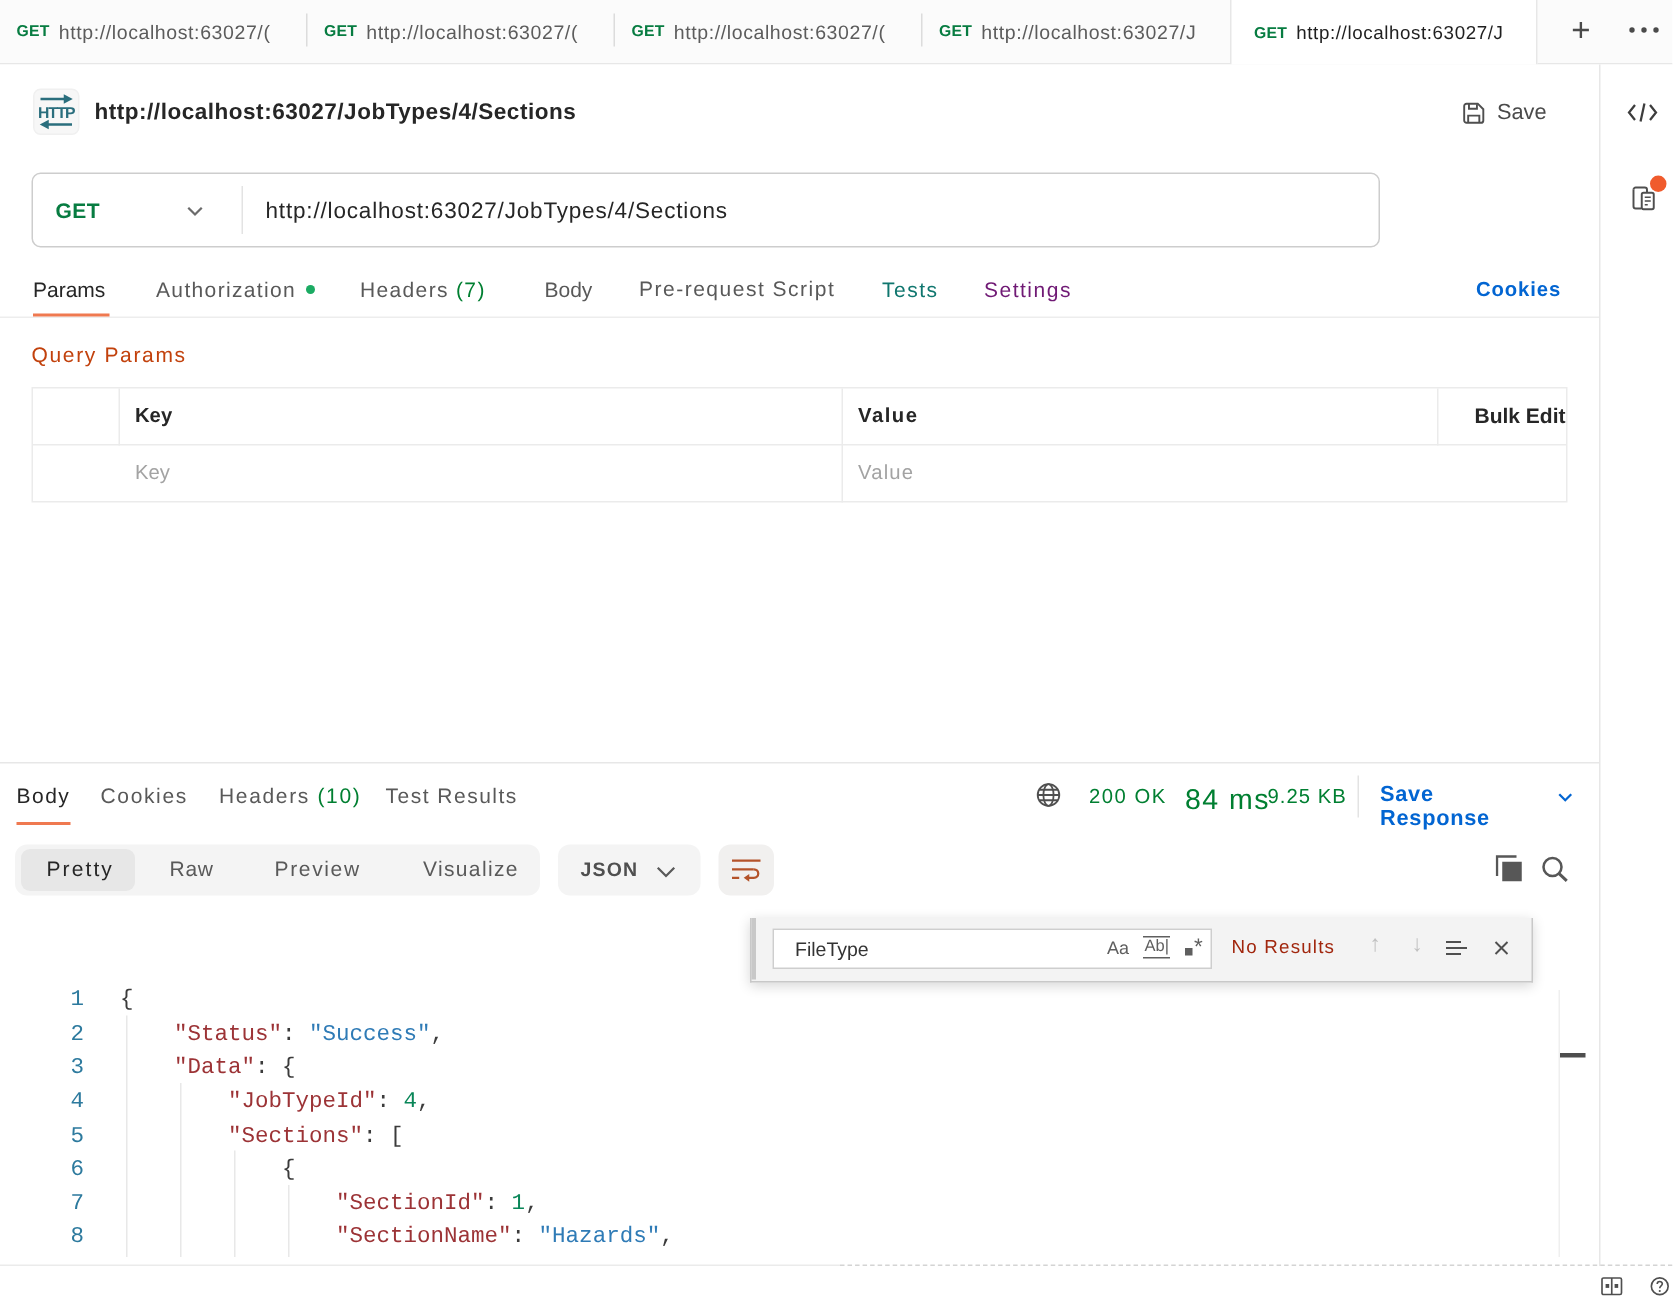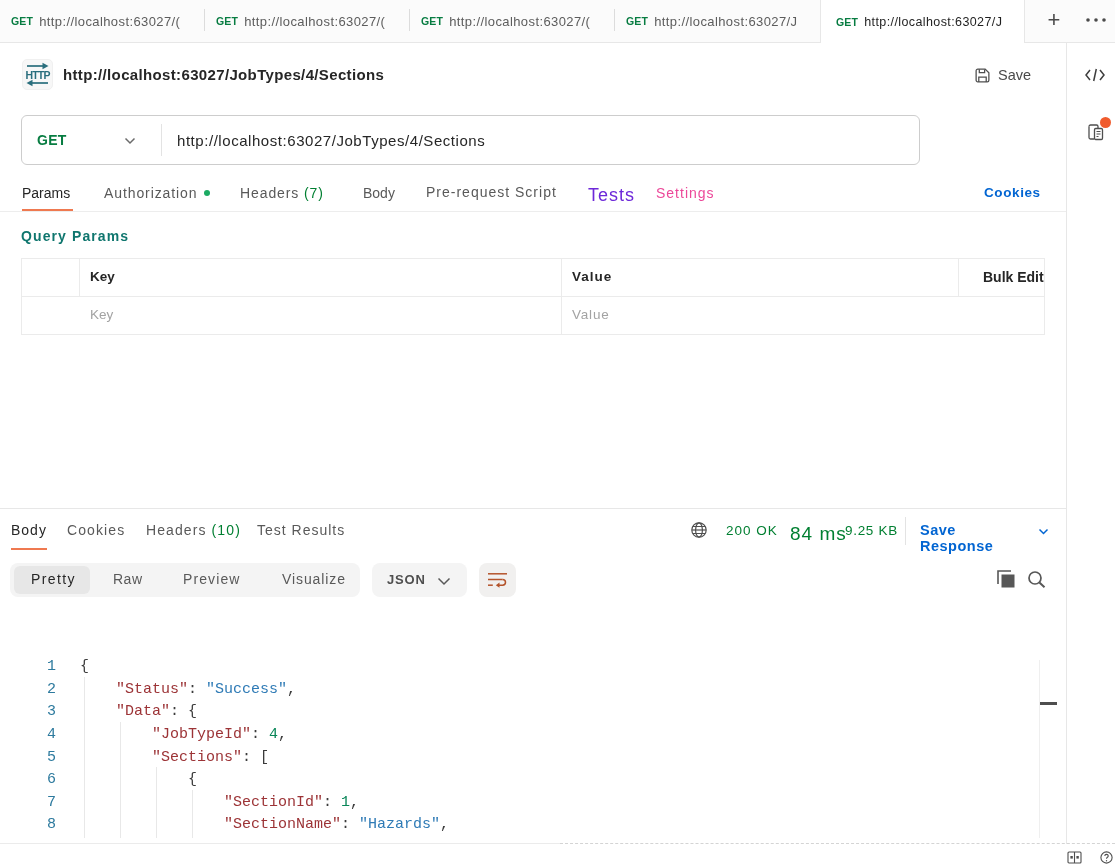--- a/index.html
+++ b/index.html
@@ -78,26 +78,26 @@
     <span style="position:absolute;left:155px;top:0;height:48px;display:flex;align-items:center;font-size:15px;color:#262626;letter-spacing:.55px;">http://localhost:63027/JobTypes/4/Sections</span>
   </div>
 
   <div class="abs" id="reqtabs" style="left:0;top:180px;width:1066px;height:32px;border-bottom:1px solid #ededed;background:#fff;"></div>
   <div class="abs" style="left:22px;top:185px;font-size:14px;color:#262626;">Params</div>
   <div class="abs" style="left:22px;top:209px;width:51px;height:2px;background:#ef7950;"></div>
   <div class="abs" style="left:104px;top:185px;font-size:14px;color:#595959;letter-spacing:.9px;text-align:center;">Authorization <span style="display:inline-block;width:6px;height:6px;border-radius:50%;background:#1bab63;vertical-align:2px;margin-left:2px;"></span></div>
   <div class="abs" style="left:240px;top:185px;font-size:14px;color:#595959;letter-spacing:.9px;">Headers <span class="grn">(7)</span></div>
   <div class="abs" style="left:363px;top:185px;font-size:14px;color:#595959;">Body</div>
   <div class="abs" style="left:426px;top:184px;font-size:14px;color:#595959;letter-spacing:1px;">Pre-request Script</div>
-  <div class="abs" style="left:588px;top:185px;font-size:18px;color:#6d28d9;letter-spacing:1px;text-align:right;">Tests</div>
-  <div class="abs" style="left:656px;top:185px;font-size:14px;color:#ec4899;letter-spacing:1px;">Settings</div>
+  <div class="abs" style="left:588px;top:185px;font-size:14px;color:#0f766e;letter-spacing:1px;text-align:right;">Tests</div>
+  <div class="abs" style="left:656px;top:185px;font-size:14px;color:#701a75;letter-spacing:1px;">Settings</div>
   <div class="abs" style="left:984px;top:185px;font-size:13.5px;font-weight:bold;color:#0265d2;letter-spacing:.6px;">Cookies</div>
 
   <div class="abs" id="qparams" style="left:0;top:212px;width:1066px;height:296px;background:#fff;"></div>
-  <div class="abs" style="left:21px;top:228px;font-size:14px;font-weight:bold;color:#0f766e;letter-spacing:1.1px;">Query Params</div>
+  <div class="abs" style="left:21px;top:228px;font-size:14px;font-weight:normal;color:#c2410c;letter-spacing:1.1px;">Query Params</div>
   <div class="abs" style="left:21px;top:258px;width:1024px;height:77px;border:1px solid #ebebeb;">
     <div style="position:absolute;left:0;top:0;width:100%;height:38px;border-bottom:1px solid #ebebeb;"></div>
     <div style="position:absolute;left:57px;top:0;height:38px;border-left:1px solid #ebebeb;"></div>
     <div style="position:absolute;left:539px;top:0;height:76px;border-left:1px solid #ebebeb;"></div>
     <div style="position:absolute;left:936px;top:0;height:38px;border-left:1px solid #ebebeb;"></div>
     <div style="position:absolute;left:68px;top:10px;font-size:13.5px;font-weight:bold;color:#262626;">Key</div>
     <div style="position:absolute;left:550px;top:10px;font-size:13.5px;font-weight:bold;color:#262626;letter-spacing:1px;">Value</div>
     <div style="position:absolute;left:949px;top:10px;font-size:14px;font-weight:bold;color:#262626;padding-left:12px;">Bulk Edit</div>
     <div style="position:absolute;left:68px;top:48px;font-size:13.5px;color:#a3a3a3;">Key</div>
     <div style="position:absolute;left:550px;top:48px;font-size:13.5px;color:#a3a3a3;letter-spacing:.8px;">Value</div>
@@ -169,20 +169,39 @@
     <div class="cl"><span class="ln">4</span><span class="ct">        <i class="k">"JobTypeId"</i>: <i class="n">4</i>,</span></div>
     <div class="cl"><span class="ln">5</span><span class="ct">        <i class="k">"Sections"</i>: [</span></div>
     <div class="cl"><span class="ln">6</span><span class="ct">            {</span></div>
     <div class="cl"><span class="ln">7</span><span class="ct">                <i class="k">"SectionId"</i>: <i class="n">1</i>,</span></div>
     <div class="cl"><span class="ln">8</span><span class="ct">                <i class="k">"SectionName"</i>: <i class="s">"Hazards"</i>,</span></div>
   </div>
 
   <div class="abs" style="left:1039px;top:660px;width:1px;height:178px;background:#efefef;"></div>
   <div class="abs" style="left:1040px;top:702px;width:17px;height:3px;background:#4e4e4e;"></div>
 
+  <div class="abs" id="findw" style="left:500px;top:612px;width:522px;height:43px;background:#f3f3f3;border:1px solid #c8c8c8;border-top:none;box-shadow:0 2px 8px rgba(0,0,0,.16);">
+    <div style="position:absolute;left:0;top:0;width:3px;height:41px;background:#c8c8c8;"></div>
+    <div style="position:absolute;left:14px;top:7px;width:293px;height:27px;background:#fff;border:1px solid #cecece;">
+      <span style="position:absolute;left:14px;top:5px;font-size:13px;color:#333;">FileType</span>
+      <span style="position:absolute;left:222px;top:5px;font-size:12px;color:#5f5f5f;">Aa</span>
+      <span style="position:absolute;left:246px;top:4px;font-size:11px;color:#5f5f5f;border-top:1px solid #5f5f5f;border-bottom:1px solid #5f5f5f;padding:0 1px;line-height:13px;">Ab|</span>
+      <span style="position:absolute;left:274px;top:12px;width:5px;height:5px;background:#5f5f5f;"></span>
+      <span style="position:absolute;left:280px;top:3px;font-size:15px;color:#5f5f5f;">*</span>
+    </div>
+    <span style="position:absolute;left:320px;top:12px;font-size:12.5px;color:#a1260d;letter-spacing:.8px;">No Results</span>
+    <span style="position:absolute;left:412px;top:9px;font-size:15px;color:#c0c0c0;">↑</span>
+    <span style="position:absolute;left:440px;top:9px;font-size:15px;color:#c0c0c0;">↓</span>
+    <svg style="position:absolute;left:462px;top:13px;" width="16" height="14" viewBox="0 0 16 14" stroke="#4f4f4f" stroke-width="1.3" fill="none">
+      <path d="M1 3 H11 M1 7 H15 M1 11 H11"></path>
+    </svg>
+    <svg style="position:absolute;left:493px;top:13px;" width="14" height="14" viewBox="0 0 14 14" stroke="#4f4f4f" stroke-width="1.3" fill="none">
+      <path d="M3 3 L11 11 M11 3 L3 11"></path>
+    </svg>
+  </div>
 
   <div class="abs" id="sidebar" style="left:1066px;top:43px;width:49px;height:801px;background:#fff;border-left:1px solid #e7e7e7;"></div>
   <svg class="abs" style="left:1084px;top:66px;" width="22" height="18" viewBox="0 0 22 18" fill="none" stroke="#3d3d3d" stroke-width="1.5">
     <path d="M6 4 L2 9 L6 14"></path>
     <path d="M16 4 L20 9 L16 14"></path>
     <path d="M12.3 3 L9.7 15"></path>
   </svg>
   <svg class="abs" style="left:1086px;top:122px;" width="20" height="20" viewBox="0 0 20 20" fill="none" stroke="#4f4f4f" stroke-width="1.3">
     <path d="M3 4.5 C3 3.7 3.7 3 4.5 3 H10.5 C11.3 3 12 3.7 12 4.5 V6"></path>
     <path d="M3 4.5 V15.5 C3 16.3 3.7 17 4.5 17 H8"></path>

